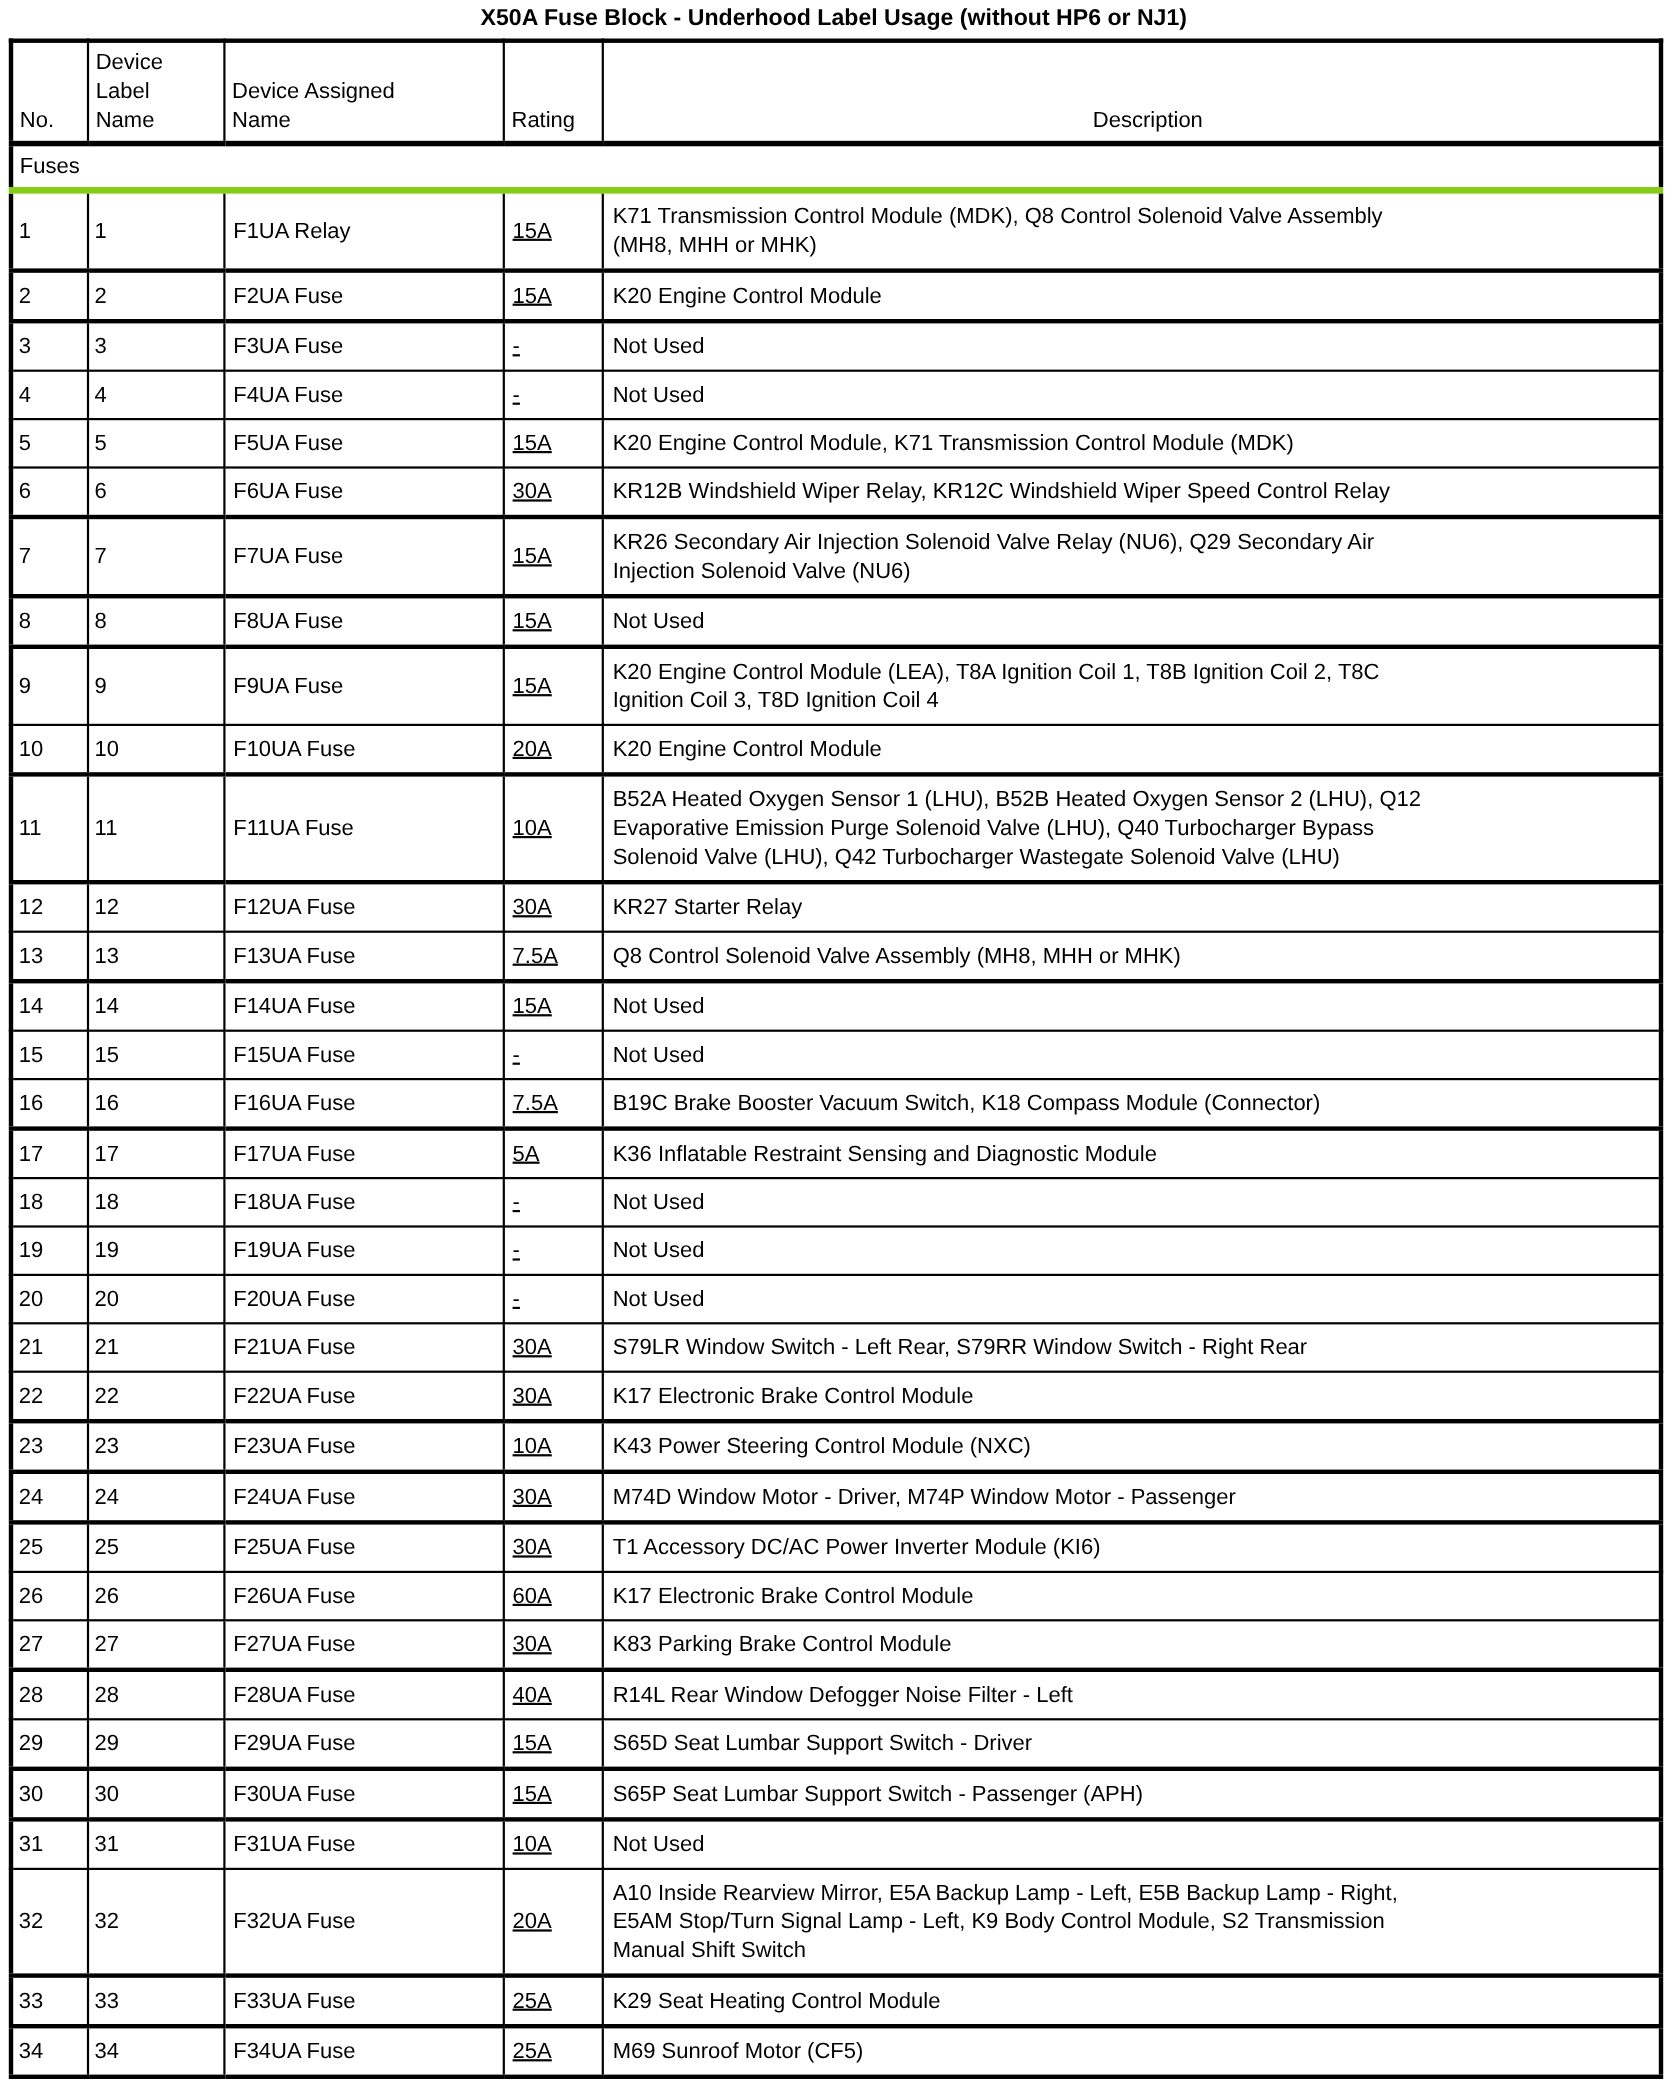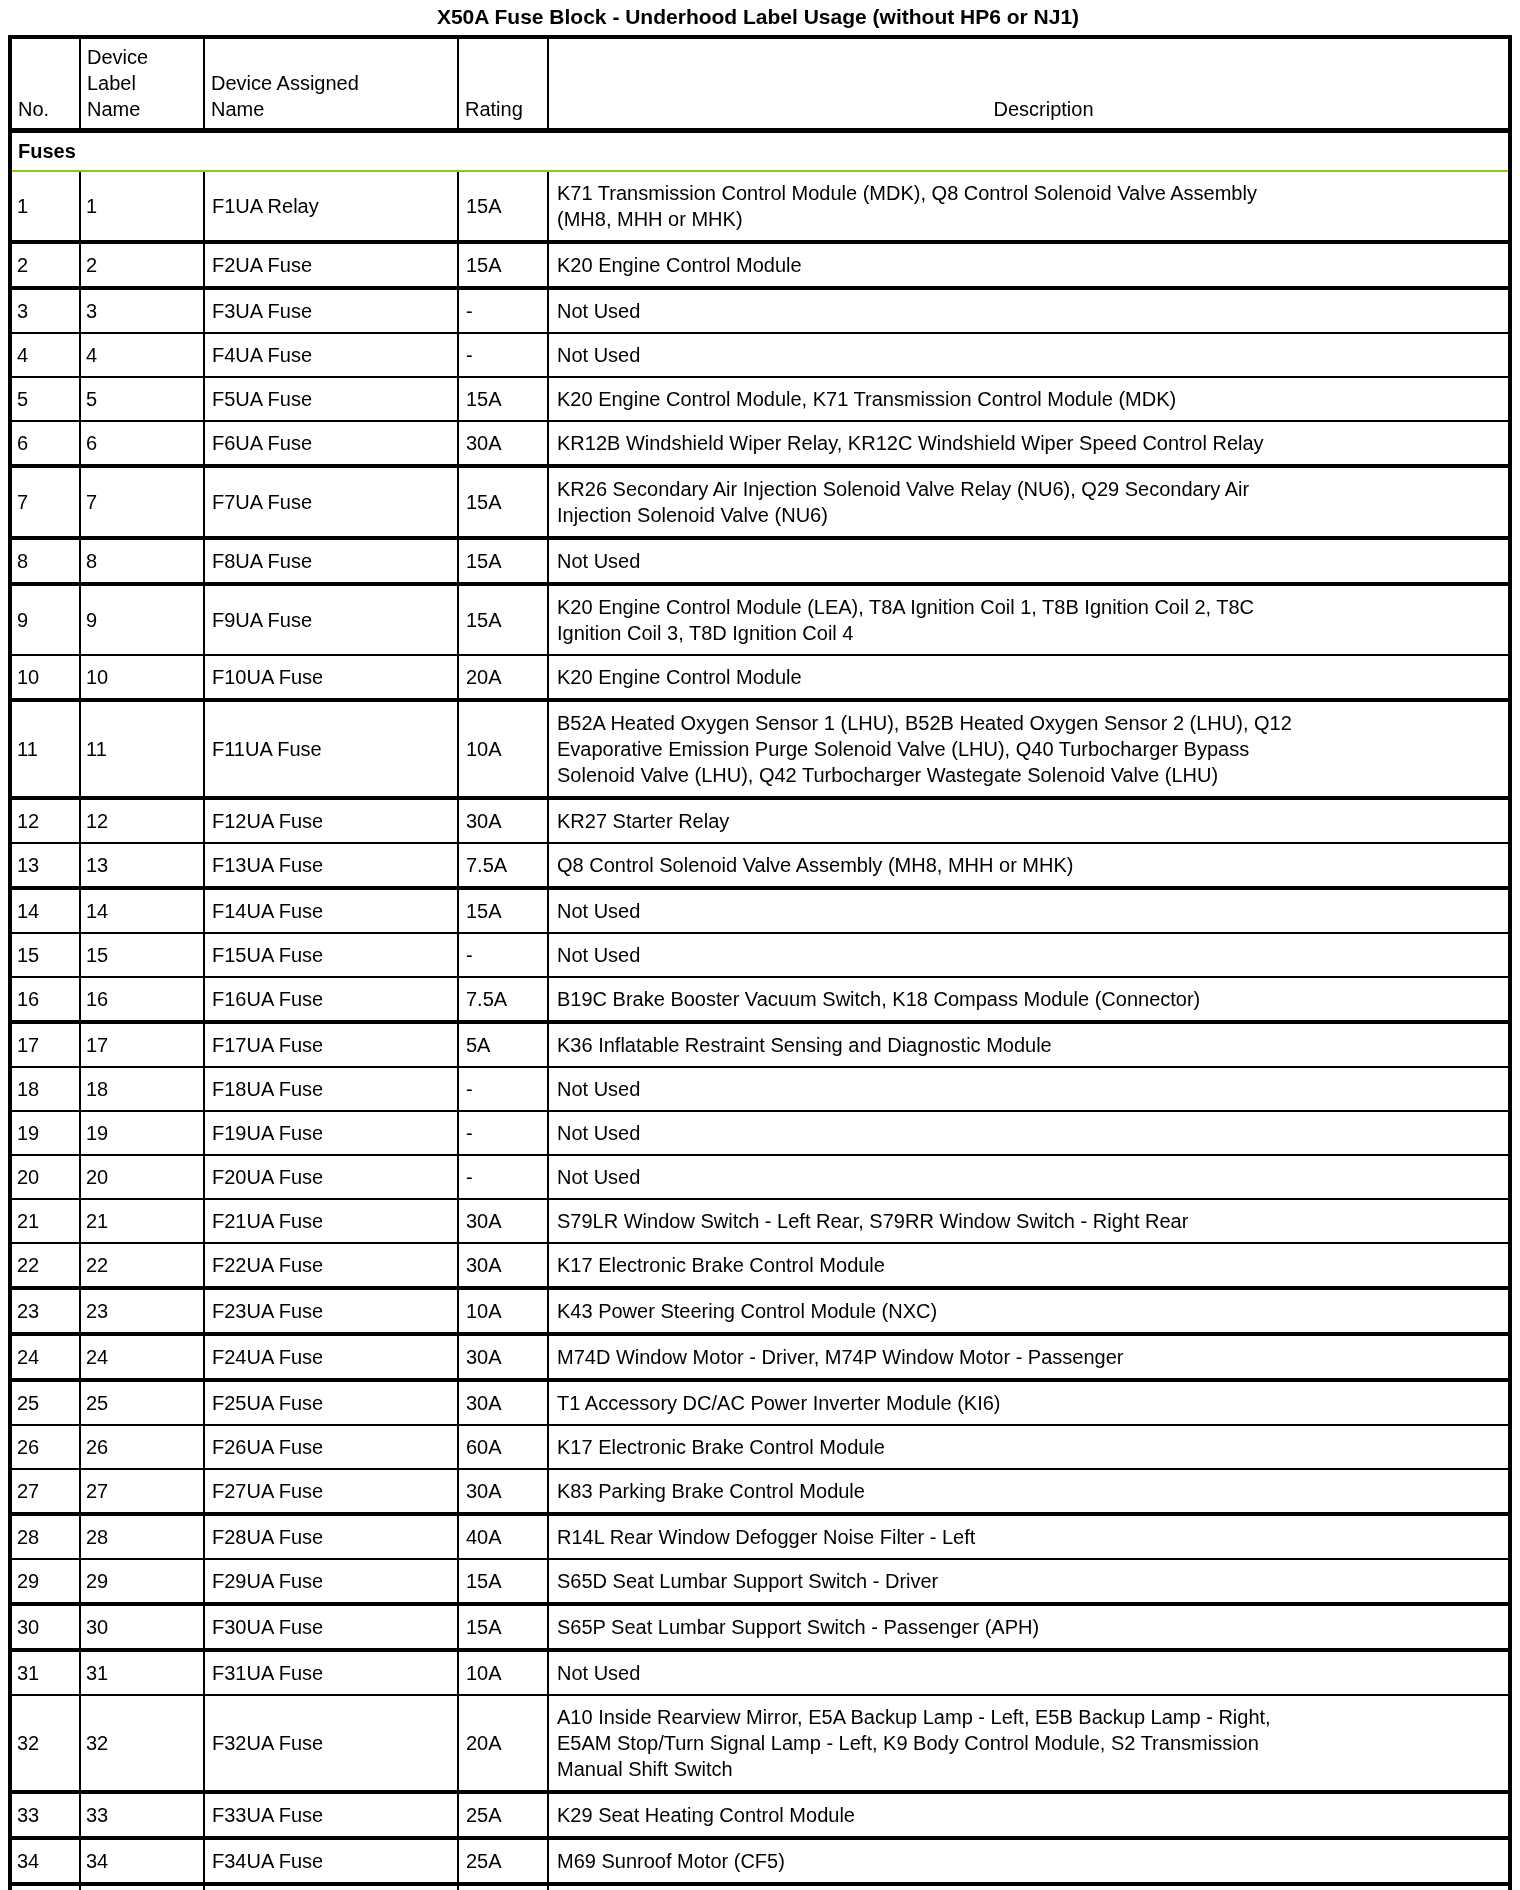--- a/index.html
+++ b/index.html
@@ -49,31 +49,31 @@
     vertical-align: bottom;
     border-bottom: 5px solid #000000;
     padding: 5px 6px 6px 6px;
     white-space: pre-line;
   }
   thead th.desc-h {
     text-align: center;
     padding-left: 36px;
   }
   tr.section-row td {
-    font-weight: bold;
+    font-weight: normal;
     padding: 5px 6px 6px 6px;
-    border-bottom: 2px solid #84cc16;
+    border-bottom: 6px solid #84cc16;
   }
   td.desc {
     white-space: pre-line;
     padding-left: 8px;
   }
   td.no-cell, td.label-cell { padding-left: 5px; }
   td.name-cell { padding-left: 7px; }
-  td.rating-cell { padding-left: 7px; }
+  td.rating-cell { padding-left: 7px; text-decoration: underline; }
   tr.thick td { border-bottom-width: 4px; }
 </style>
 </head>
 <body>
 
 <div class="page">
 
   <div class="page-title">X50A Fuse Block - Underhood Label Usage (without HP6 or NJ1)</div>
 
   <table class="fuse-table">

